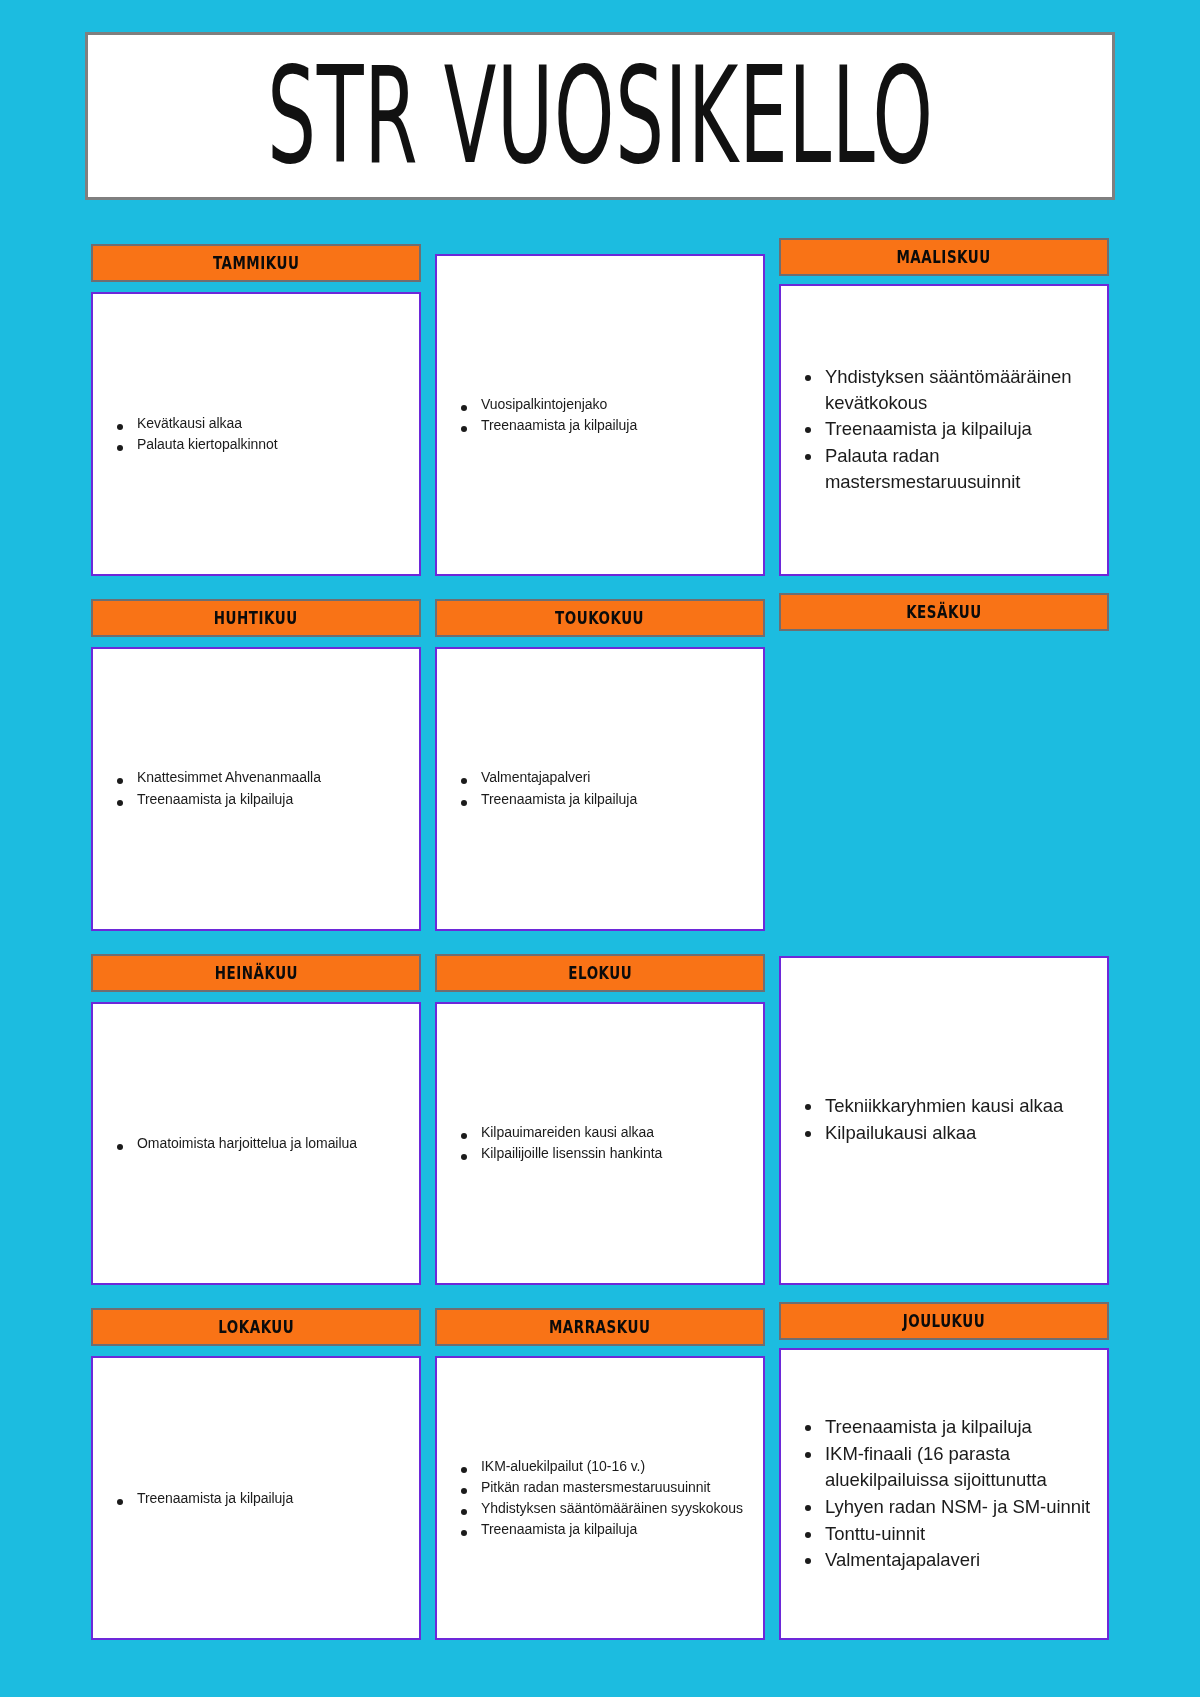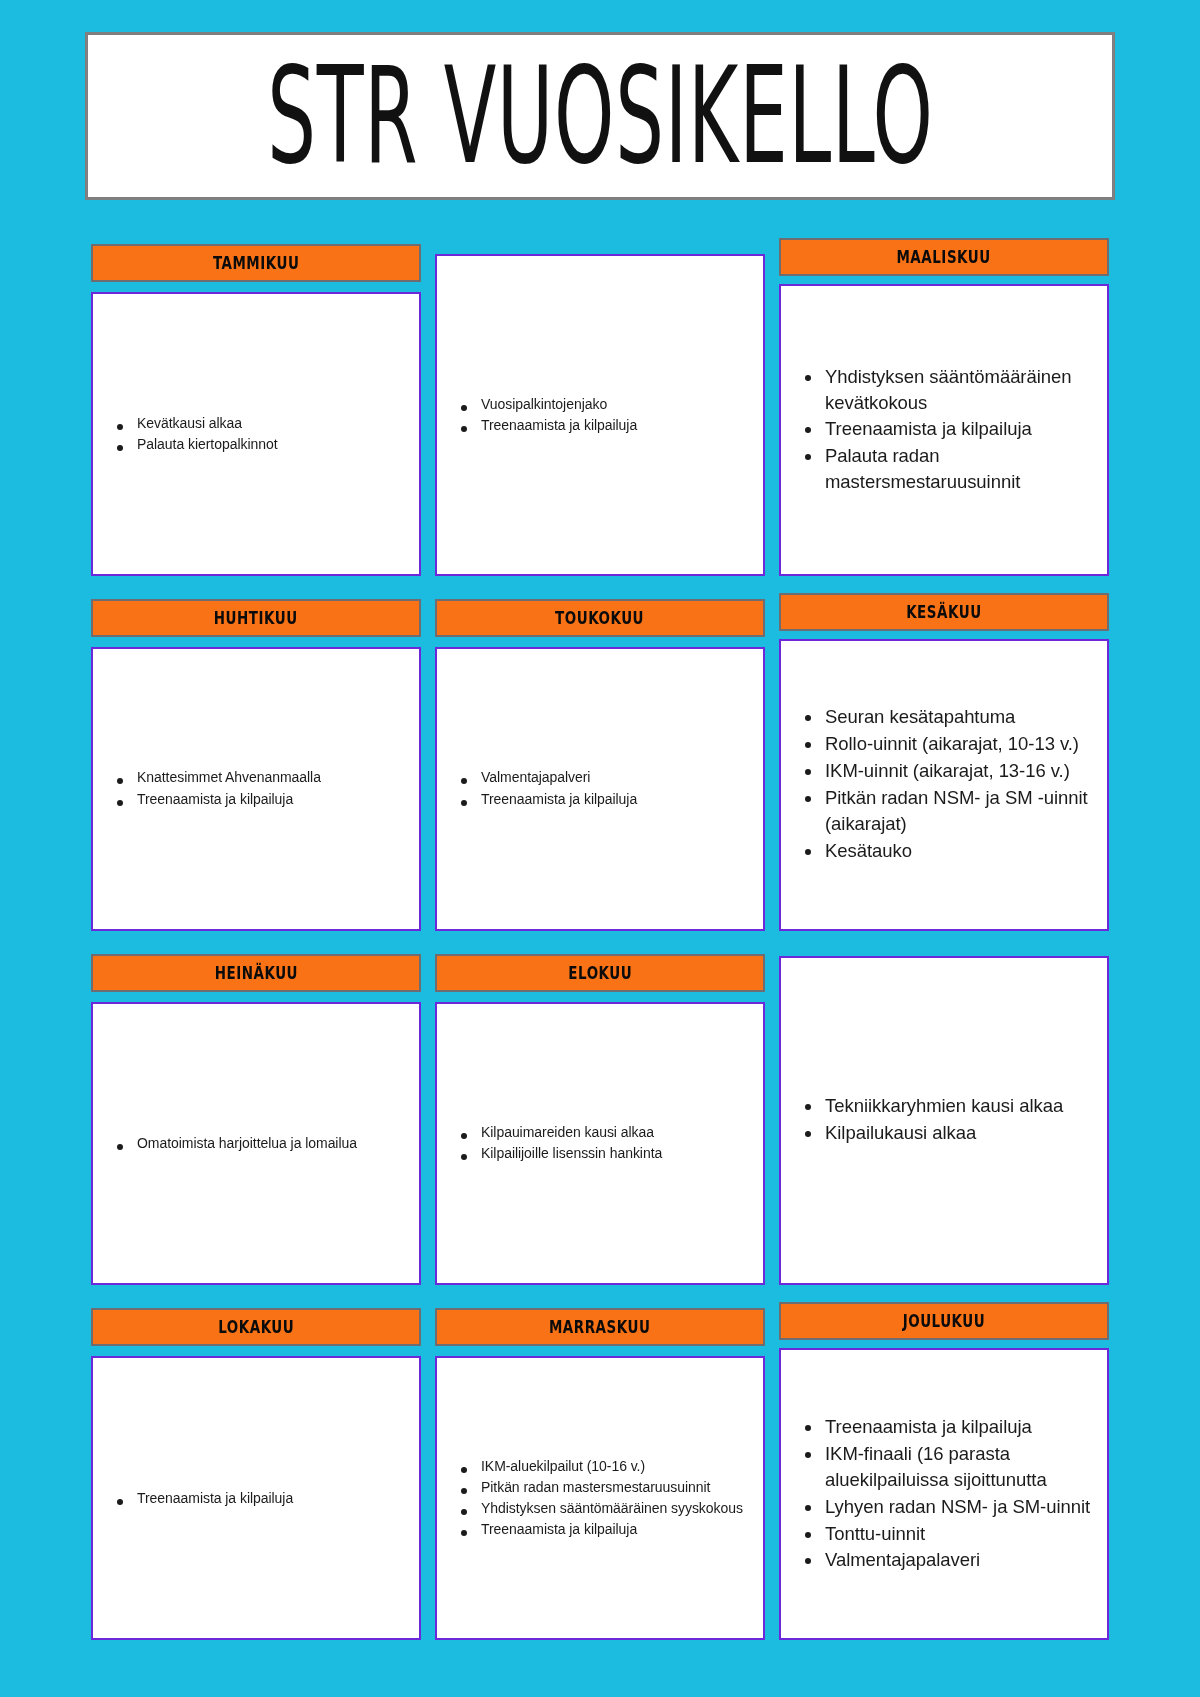--- a/index.html
+++ b/index.html
@@ -194,29 +194,20 @@
           <ul class="items">
             <li>Valmentajapalveri</li>
             <li>Treenaamista ja kilpailuja</li>
           </ul>
         </div>
       </div>
       <div class="month col3">
         <div class="month-header">
           <span class="month-header-label">KESÄKUU</span>
         </div>
-        <div class="month-body">
-          <ul class="items">
-            <li>Seuran kesätapahtuma</li>
-            <li>Rollo-uinnit (aikarajat, 10-13 v.)</li>
-            <li>IKM-uinnit (aikarajat, 13-16 v.)</li>
-            <li>Pitkän radan NSM- ja SM -uinnit (aikarajat)</li>
-            <li>Kesätauko</li>
-          </ul>
-        </div>
       </div>
       <div class="month">
         <div class="month-header">
           <span class="month-header-label">HEINÄKUU</span>
         </div>
         <div class="month-body">
           <ul class="items">
             <li>Omatoimista harjoittelua ja lomailua</li>
           </ul>
         </div>

